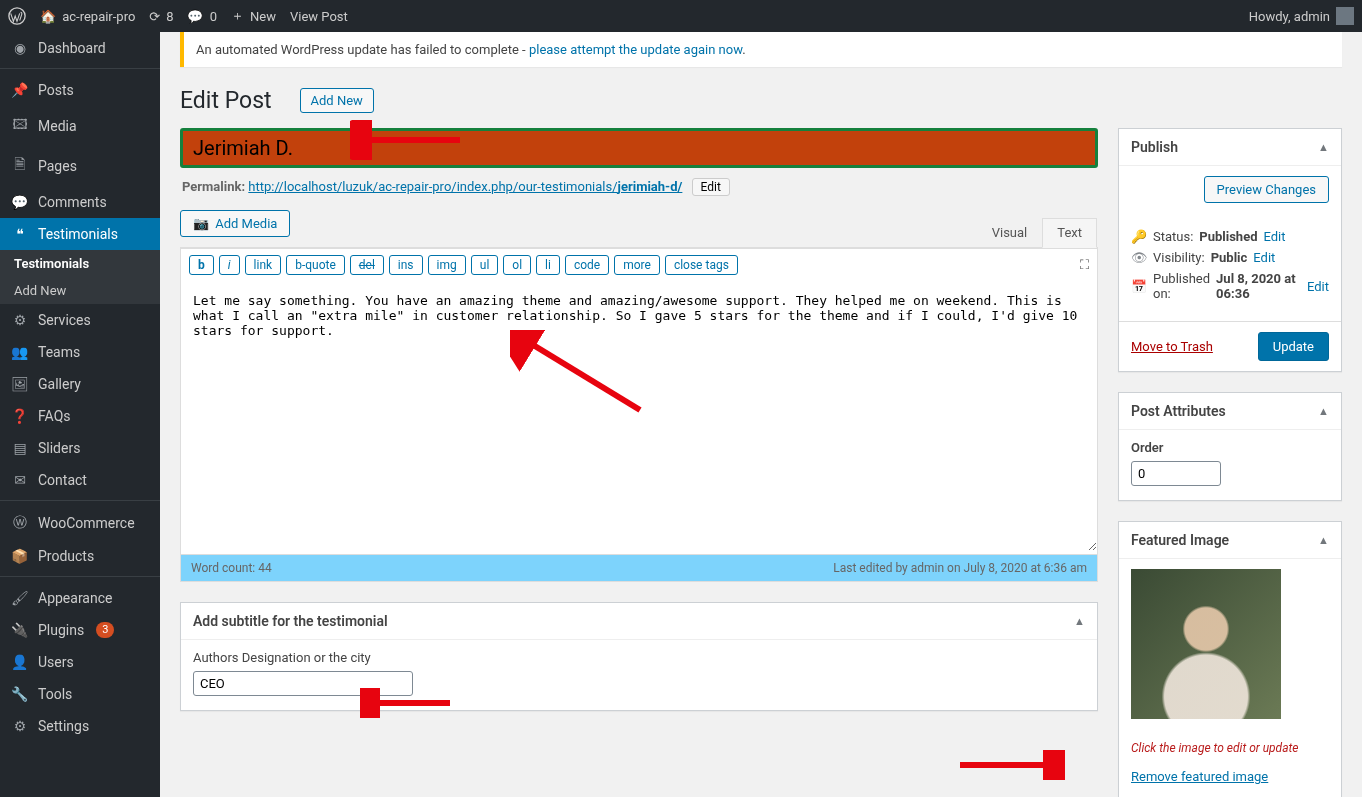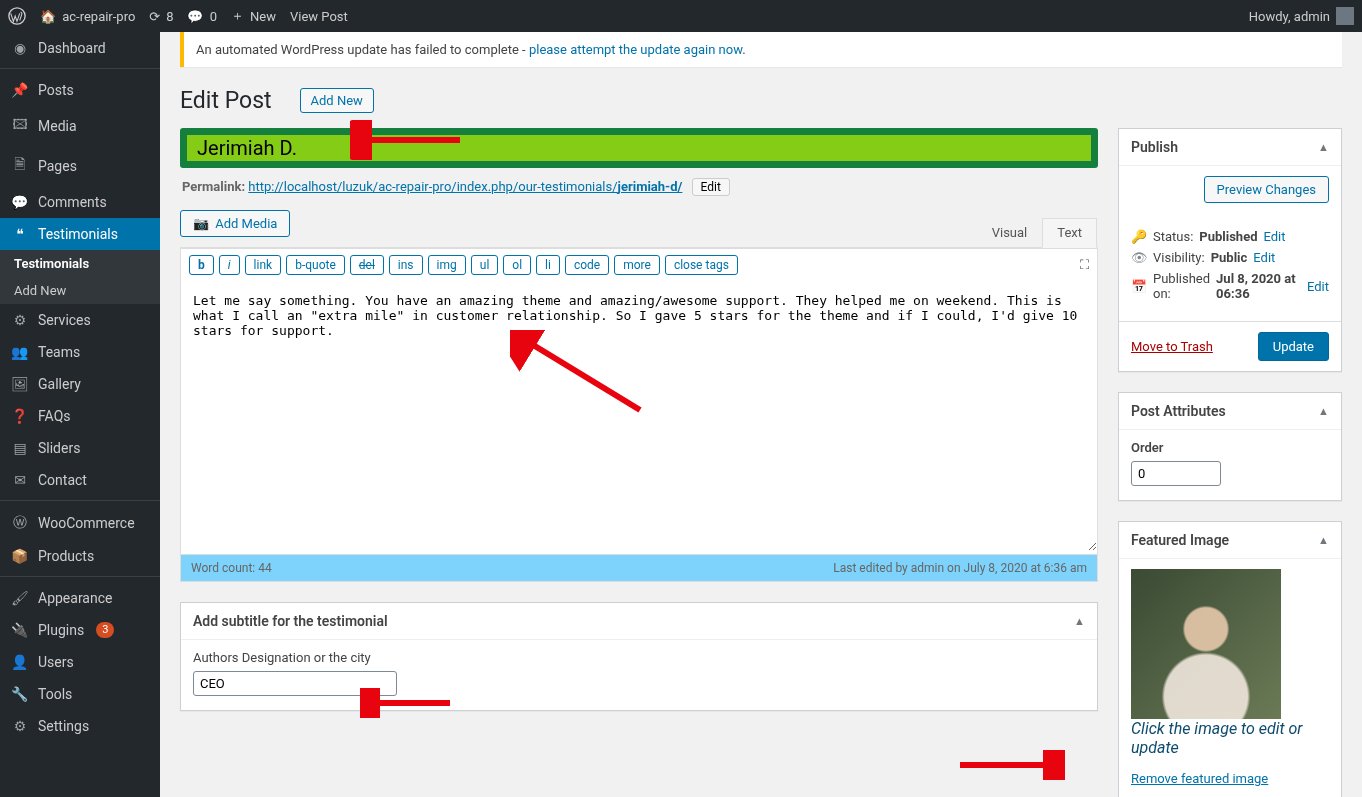--- a/index.html
+++ b/index.html
@@ -31,21 +31,21 @@
 .notice { background:#fff; border-left:4px solid #ffb900; padding:10px 12px; margin:0 0 20px 0; box-shadow:0 1px 1px rgba(0,0,0,.04); }
 .notice a { }
 .heading-row { display:flex; align-items:center; gap:28px; margin:10px 0 14px 0; }
 .heading-row h1 { font-size:23px; font-weight:400; color:#23282d; }
 .btn-outline { border:1px solid #0073aa; color:#0073aa; background:#f7f7f7; padding:4px 10px; border-radius:3px; cursor:pointer; font-size:13px; }
 
 .cols { display:flex; gap:20px; align-items:flex-start; }
 .col-main { flex:1; min-width:0; }
 .col-side { width:224px; }
 
-.title-input { width:100%; padding:6px 10px; font-size:20px; border:7px solid #15803d; background:#84cc16; border-radius:3px; height:40px; }
+.title-input { width:100%; padding:6px 10px; font-size:20px; border:3px solid #15803d; background:#c2410c; border-radius:3px; height:40px; }
 .permalink { margin:10px 0 14px 2px; font-size:13px; color:#666; }
 .permalink a { text-decoration:underline; }
 .permalink .btn-sm { border:1px solid #ccc; background:#f7f7f7; padding:1px 8px; border-radius:3px; font-size:12px; margin-left:6px; cursor:pointer; }
 
 .add-media-btn { border:1px solid #0073aa; color:#0073aa; background:#f7f7f7; padding:5px 12px; border-radius:3px; cursor:pointer; font-size:13px; display:inline-flex; align-items:center; gap:6px; }
 
 .editor-wrap { border:1px solid #ddd; background:#fff; margin-top:10px; }
 .editor-tabs { display:flex; justify-content:flex-end; background:#f1f1f1; }
 .editor-tabs .etab { padding:6px 14px; cursor:pointer; border:1px solid transparent; color:#555; font-size:13px; }
 .editor-tabs .etab.active { background:#f5f5f5; border:1px solid #ddd; border-bottom:1px solid #f5f5f5; margin-bottom:-1px; }
@@ -61,25 +61,25 @@
 .postbox .hndle .toggle { color:#72777c; font-size:11px; }
 .postbox .inside { padding:10px 12px 14px 12px; font-size:13px; }
 .postbox .inside .row { margin:6px 0; display:flex; align-items:center; gap:6px; }
 .postbox .ico2 { width:16px; color:#82878c; }
 .postbox .footer { border-top:1px solid #ddd; padding:10px 12px; display:flex; justify-content:space-between; align-items:center; }
 .trash { color:#a00; text-decoration:underline; cursor:pointer; }
 .btn-primary { background:#0073aa; border:1px solid #006799; color:#fff; padding:6px 14px; border-radius:3px; cursor:pointer; font-size:13px; }
 .btn-secondary { background:#f7f7f7; border:1px solid #0073aa; color:#0073aa; padding:5px 12px; border-radius:3px; cursor:pointer; font-size:13px; }
 
 .order-input { width:90px; padding:4px 6px; border:1px solid #7e8993; border-radius:3px; font-size:13px; }
-.designation-input { width:204px; padding:4px 6px; border:1px solid #7e8993; border-radius:3px; font-size:13px; }
+.designation-input { width:220px; padding:4px 6px; border:1px solid #7e8993; border-radius:3px; font-size:13px; }
 
 .thumb { width:150px; height:150px; background:linear-gradient(135deg,#3a4a34,#6b7a55); display:block; cursor:pointer; position:relative; overflow:hidden; }
 .thumb::after { content:""; position:absolute; inset:0; background:radial-gradient(circle at 50% 40%, rgba(230,200,170,.9) 0 18%, transparent 20%), radial-gradient(circle at 50% 85%, rgba(240,230,220,.9) 0 28%, transparent 30%); }
-.hint { font-style:italic; color:#0c4a6e; margin-top:0; font-size:16px; }
+.hint { font-style:italic; color:#b91c1c; margin-top:22px; font-size:12px; }
 
 
 .arrow { position:absolute; pointer-events:none; }
 </style>
 </head>
 <body>
 
 <div class="adminbar">
   <div class="ab-left">
     <span class="ab-item">

